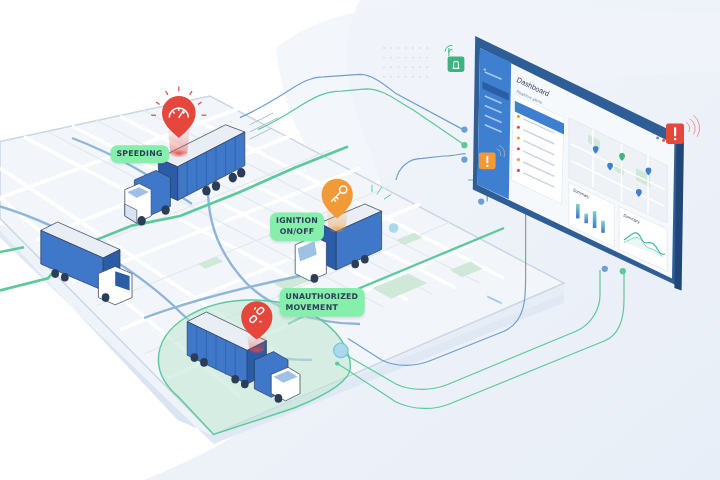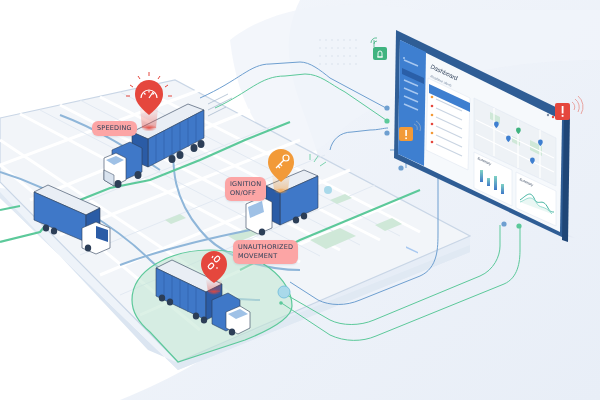--- a/index.html
+++ b/index.html
@@ -1,18 +1,18 @@
 <!DOCTYPE html>
 <html><head>
   <meta charset="utf-8">
   <style>
     html, body { margin: 0; padding: 0; }
     body { width: 600px; height: 400px; overflow: hidden; background: #ffffff; font-family: "Liberation Sans", sans-serif; position: relative; }
     #scene { position: absolute; left: 0; top: 0; width: 600px; height: 400px; }
-    .label-box { position: absolute; font-family: "DejaVu Sans", sans-serif; font-weight: normal; font-size: 6.5px; color: #2c3e57; background: #fca5a5; border-radius: 6px; padding: 3px 5px; line-height: 1.35; letter-spacing: 0.2px; box-shadow: 0 1px 2px rgba(40,70,110,0.12); text-transform: uppercase; }
+    .label-box { position: absolute; font-family: "DejaVu Sans", sans-serif; font-weight: bold; font-size: 6.5px; color: #2c3e57; background: #86efac; border-radius: 6px; padding: 3px 5px; line-height: 1.35; letter-spacing: 0.2px; box-shadow: 0 1px 2px rgba(40,70,110,0.12); text-transform: uppercase; }
     .dash-text { font-family: "Liberation Sans", sans-serif; }
   </style>
 </head>
 <body>
 
 <svg id="scene" viewBox="0 0 600 400" xmlns="http://www.w3.org/2000/svg">
   <defs>
     <linearGradient id="bgBlob" x1="0" y1="0" x2="1" y2="1">
       <stop offset="0" stop-color="#f3f6fb"></stop>
       <stop offset="1" stop-color="#e8eef7"></stop>
@@ -384,20 +384,20 @@
       <rect x="208" y="264" width="6" height="4" rx="2" transform="rotate(-45 211 266)"></rect>
       <line x1="212" y1="258" x2="213" y2="256"></line>
         <line x1="216" y1="268" x2="218" y2="268"></line>
     </g>
   </g>
 </svg>
 
 <div class="label-box" style="left:92px; top:121px;">
   <span>SPEEDING</span>
 </div>
-<div class="label-box" style="left:225px; top:177px; ">
+<div class="label-box" style="left:225px; top:177px; text-align:center;">
   <div>IGNITION</div>
   <div>ON/OFF</div>
 </div>
 <div class="label-box" style="left:233px; top:240px;">
   <div>UNAUTHORIZED</div>
   <div>MOVEMENT</div>
 </div>
 
 </body></html>

